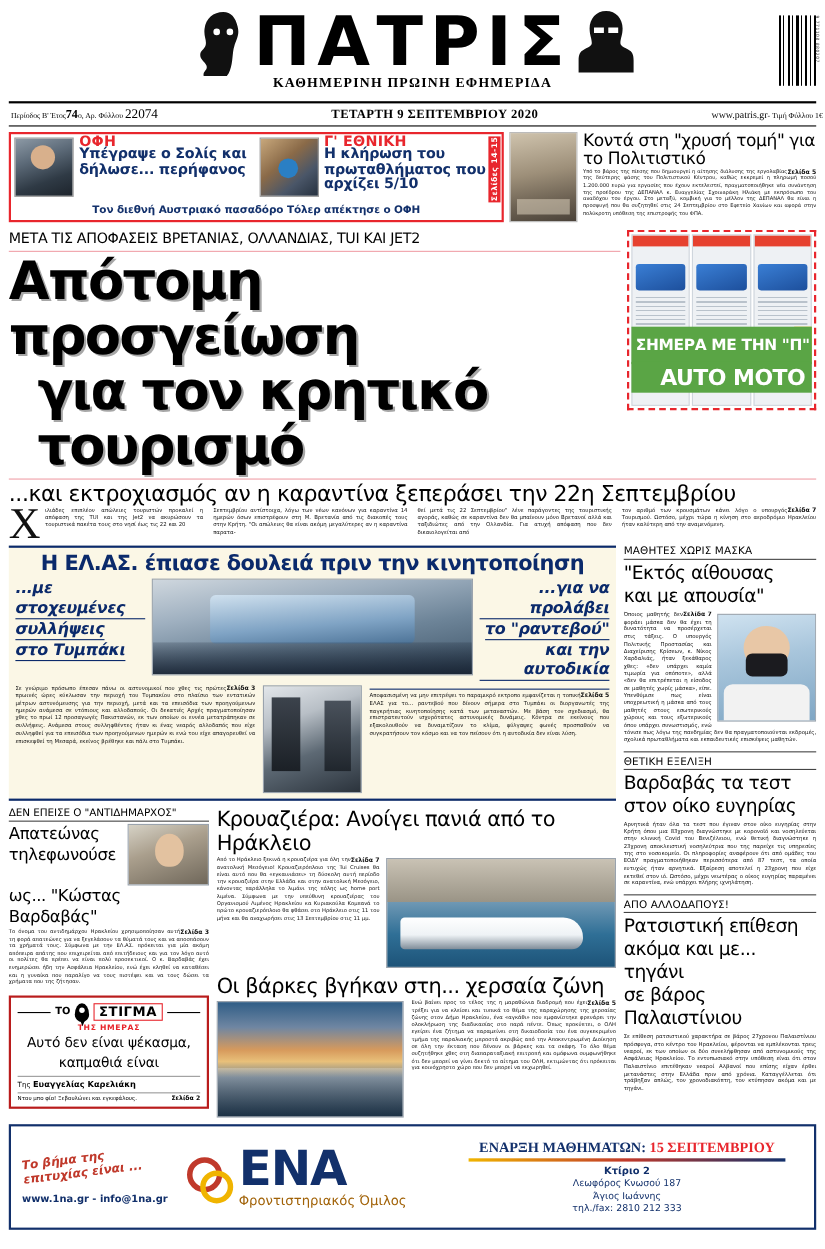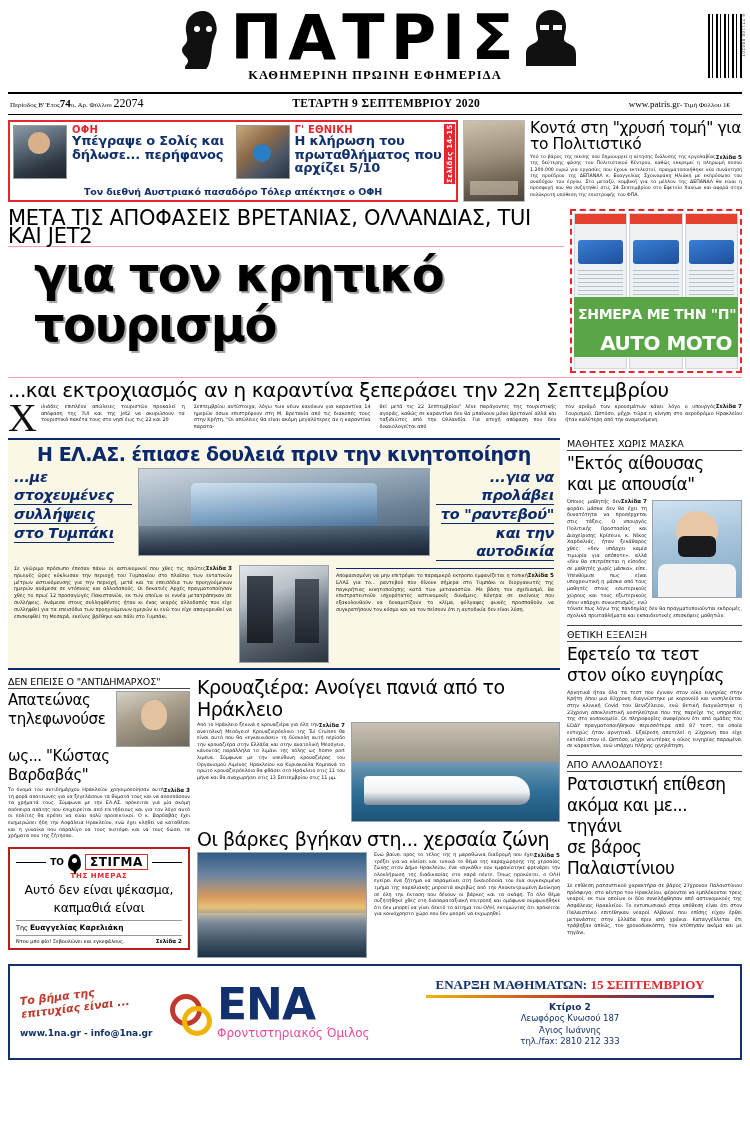--- a/index.html
+++ b/index.html
@@ -11,55 +11,55 @@
   .logo-wrap{position:absolute;left:0;right:0;top:6px;text-align:center;}
   .logo-title{font-family:"DejaVu Sans","Liberation Sans",sans-serif;font-weight:bold;font-size:62px;letter-spacing:6px;line-height:64px;display:inline-block;vertical-align:middle;}
   .logo-sub{font-family:"Liberation Serif","DejaVu Serif",serif;font-weight:bold;font-size:12.5px;letter-spacing:1.1px;margin-top:-2px;}
   .face{display:inline-block;vertical-align:middle;width:52px;height:62px;}
   .barcode{position:absolute;right:8px;top:14px;width:34px;height:64px;
     background:repeating-linear-gradient(90deg,#000 0 2px,#fff 2px 4px,#000 4px 5px,#fff 5px 8px);}
   .barcode-txt{position:absolute;right:4px;top:14px;font-size:4px;writing-mode:vertical-rl;color:#444;letter-spacing:.5px;}
 
   .rule-thick{border-top:2px solid #000;margin:0 8px;}
   .rule-thin{border-top:1px solid #000;margin:0 8px;}
-  .infobar{display:flex;align-items:baseline;justify-content:space-between;padding:2px 20px 3px 10px;}
+  .infobar{display:flex;align-items:baseline;justify-content:space-between;padding:2px 2px 3px 10px;}
   .infobar .left{font-family:"Liberation Serif","DejaVu Serif",serif;font-size:7px;}
   .infobar .left b{font-size:11px;}
   .infobar .left .issue{font-size:12px;}
   .infobar .mid{font-family:"Liberation Serif","DejaVu Serif",serif;font-weight:bold;font-size:11.5px;letter-spacing:.4px;}
   .infobar .right{font-family:"Liberation Serif","DejaVu Serif",serif;font-size:9px;}
   .infobar .right .sm{font-size:7px;}
 
   
   .topstrip{display:flex;gap:5px;margin:5px 8px 0 8px;height:82px;}
   .sportbox{position:relative;flex:0 0 450px;border:2px solid #e8262d;background:#fff;padding:3px;box-sizing:border-box;display:flex;flex-direction:column;}
   .sportrow{display:flex;gap:5px;flex:1;}
   .sp-img{width:52px;height:52px;flex:0 0 52px;border:1px solid #999;overflow:hidden;position:relative;}
   .sp-img.a{background:linear-gradient(160deg,#8d9aa6 0%,#5d6b79 35%,#2f3a45 70%,#1d242c 100%);}
   .sp-img.a:after{content:"";position:absolute;left:14px;top:6px;width:22px;height:22px;border-radius:50%;background:#d8b08c;}
   .sp-img.b{background:linear-gradient(140deg,#c8a87c 0%,#8a6a48 40%,#4a5668 70%,#26313f 100%);}
   .sp-img.b:after{content:"";position:absolute;left:16px;top:18px;width:18px;height:18px;border-radius:50%;background:#2a7fc4;}
   .sp-txt{flex:1;min-width:0;}
-  .sp-kicker{font-size:10px;font-weight:bold;color:#e8262d;letter-spacing:.2px;line-height:9px;}
+  .sp-kicker{font-size:13px;font-weight:bold;color:#e8262d;letter-spacing:.2px;line-height:9px;}
   .sp-head{font-size:13px;font-weight:bold;color:#12306b;line-height:13.5px;letter-spacing:-.2px;}
   .sp-foot{font-size:9.5px;font-weight:bold;color:#12306b;text-align:center;letter-spacing:-.1px;margin-top:1px;}
   .pagetab{position:absolute;right:1px;top:2px;bottom:16px;width:11px;background:#e8262d;color:#fff;font-size:7px;font-weight:bold;writing-mode:vertical-rl;transform:rotate(180deg);display:flex;align-items:center;justify-content:center;letter-spacing:.4px;}
 
   .culturebox{flex:1;display:flex;gap:5px;}
   .cb-img{flex:0 0 60px;border:1px solid #bbb;background:linear-gradient(170deg,#cfc3ad 0%,#9d8f79 45%,#6d6253 75%,#4a4239 100%);position:relative;}
   .cb-img:after{content:"";position:absolute;left:6px;bottom:6px;right:6px;height:14px;background:rgba(220,210,190,.55);}
   .cb-txt{flex:1;min-width:0;}
   .cb-head{font-size:15.5px;font-weight:normal;line-height:16px;letter-spacing:-.4px;}
   .cb-body{font-size:4.7px;line-height:6.3px;text-align:justify;color:#111;margin-top:2px;}
   .cb-body b{font-size:5.6px;}
 
   
   .leadwrap{display:flex;gap:6px;margin:7px 8px 0 8px;}
   .leadmain{flex:1;min-width:0;}
-  .kicker-lead{font-size:21px;letter-spacing:-.3px;line-height:18px;padding-bottom:1px;}
+  .kicker-lead{font-size:13px;letter-spacing:-.3px;line-height:18px;padding-bottom:1px;}
   .kicker-rule{border-bottom:1.5px solid #f0a0a8;margin-bottom:2px;}
   .bighead{font-weight:bold;font-size:48px;line-height:50px;letter-spacing:-1.6px;
     text-shadow:2px 2px 0 rgba(0,0,0,.35);margin:0;}
   .bighead.l2{margin-left:26px;}
   .leadad{flex:0 0 172px;border:2px dashed #e8262d;padding:2px;box-sizing:border-box;height:164px;position:relative;overflow:hidden;background:#fff;}
   .ad-pages{position:absolute;inset:2px;display:grid;grid-template-columns:1fr 1fr 1fr;gap:2px;}
   .ad-pg{background:#eef1f4;border:1px solid #cfd6dd;position:relative;overflow:hidden;}
   .ad-pg .hdr{height:10px;background:#e6412f;}
   .ad-pg .car{position:absolute;left:3px;right:3px;top:26px;height:24px;background:linear-gradient(160deg,#3a7fd5,#1d4f9c);border-radius:3px;}
   .ad-pg .lines{position:absolute;left:3px;right:3px;top:56px;height:46px;background:repeating-linear-gradient(180deg,#b9c2cb 0 1px,transparent 1px 4px);}
@@ -158,21 +158,21 @@
   .botad{margin:6px 8px 0 8px;border:2px solid #12306b;height:92px;display:flex;align-items:center;background:#fff;position:relative;}
   .ba-left{flex:0 0 150px;padding-left:10px;}
   .ba-slogan{color:#c0392b;font-style:italic;font-weight:bold;font-size:11px;line-height:13px;transform:rotate(-7deg);}
   .ba-url{color:#12306b;font-weight:bold;font-size:9px;margin-top:16px;}
   .ba-logo{flex:0 0 230px;display:flex;align-items:center;gap:3px;}
   .rings{position:relative;width:44px;height:40px;}
   .ring{position:absolute;border-radius:50%;}
   .ring.r1{left:0;top:2px;width:22px;height:22px;border:5px solid #c0392b;}
   .ring.r2{left:12px;top:14px;width:20px;height:20px;border:5px solid #f0b400;}
   .ena{font-weight:bold;font-size:44px;color:#12306b;letter-spacing:-1px;line-height:42px;}
-  .ena-sub{font-size:12px;color:#ec4899;}
+  .ena-sub{font-size:12px;color:#a16207;}
   .ba-right{flex:1;text-align:center;}
   .ba-start{font-weight:bold;font-size:13px;color:#12306b;font-family:Liberation Serif, serif;}
   .ba-start .d{color:#e8262d;}
   .ba-startrule{height:3px;background:linear-gradient(90deg,#f0b400,#c0392b,#12306b);margin:2px 26px 4px 26px;}
   .ba-blds{display:flex;justify-content:space-around;}
   .ba-bld{font-size:8.5px;color:#12306b;line-height:11.5px;}
   .ba-bld b{font-size:9px;}
 </style>
 </head>
 <body>
@@ -242,20 +242,21 @@
           <span>Υπό το βάρος της πίεσης που δημιουργεί η αίτησης διάλυσης της εργολαβίας της δεύτερης φάσης του Πολιτιστικού Κέντρου, καθώς εκκρεμεί η πληρωμή ποσού 1.200.000 ευρώ για εργασίες που έχουν εκτελεστεί, πραγματοποιήθηκε νέα συνάντηση της προέδρου της ΔΕΠΑΝΑΛ κ. Ευαγγελίας Σχοινaράκη Ηλιάκη με εκπρόσωπο του αναδόχου του έργου. Στο μεταξύ, κομβική για το μέλλον της ΔΕΠΑΝΑΛ θα είναι η προσφυγή που θα συζητηθεί στις 24 Σεπτεμβρίου στο Εφετείο Χανίων και αφορά στην πολύκροτη υπόθεση της επιστροφής του ΦΠΑ.</span>
         </div>
       </div>
     </div>
   </div>
 
   <div class="leadwrap">
     <div class="leadmain">
       <div class="kicker-lead">ΜΕΤΑ ΤΙΣ ΑΠΟΦΑΣΕΙΣ ΒΡΕΤΑΝΙΑΣ, ΟΛΛΑΝΔΙΑΣ, TUI ΚΑΙ JET2</div>
       <div class="kicker-rule"></div>
+      <div class="bighead">Απότομη προσγείωση</div>
       <div class="bighead l2">για τον κρητικό τουρισμό</div>
     </div>
     <div class="leadad">
       <div class="ad-pages">
         <div class="ad-pg">
             <div class="hdr"></div>
             <div class="car"></div>
             <div class="lines"></div>
           </div>
         <div class="ad-pg">
@@ -406,21 +407,21 @@
             <div class="body"></div>
             <div class="head"></div>
             <div class="mask"></div>
           </div>
         <b class="pgref">Σελίδα 7</b>
         <span>Όποιος μαθητής δεν φοράει μάσκα δεν θα έχει τη δυνατότητα να προσέρχεται στις τάξεις. Ο υπουργός Πολιτικής Προστασίας και Διαχείρισης Κρίσεων, κ. Νίκος Χαρδαλιάς, ήταν ξεκάθαρος χθες: «δεν υπάρχει καμία τιμωρία για οπόποτε», αλλά «δεν θα επιτρέπεται η είσοδος σε μαθητές χωρίς μάσκα», είπε. Υπενθύμισε πως είναι υποχρεωτική η μάσκα από τους μαθητές στους εσωτερικούς χώρους και τους εξωτερικούς όπου υπάρχει συνωστισμός, ενώ τόνισε πως λόγω της πανδημίας δεν θα πραγματοποιούνται εκδρομές, σχολικά πρωταθλήματα και εκπαιδευτικές επισκέψεις μαθητών.</span>
       </div>
 
       <div class="rc-sep"></div>
       <div class="rc-kicker">ΘΕΤΙΚΗ ΕΞΕΛΙΞΗ</div>
-      <div class="rc-head">Εφετείο τα τεστ</div>
+      <div class="rc-head">Βαρδαβάς τα τεστ</div>
       <div class="rc-head">στον οίκο ευγηρίας</div>
       <div class="rc-body">Αρνητικά ήταν όλα τα τεστ που έγιναν στον οίκο ευγηρίας στην Κρήτη όπου μια 83χρονη διαγνώστηκε με κορονοϊό και νοσηλεύεται στην κλινική Covid του Βενιζέλειου, ενώ θετική διαγνώστηκε η 23χρονη αποκλειστική νοσηλεύτρια που της παρείχε τις υπηρεσίες της στο νοσοκομείο. Οι πληροφορίες αναφέρουν ότι από ομάδες του ΕΟΔΥ πραγματοποιήθηκαν περισσότερα από 87 τεστ, τα οποία ευτυχώς ήταν αρνητικά. Εξαίρεση αποτελεί η 23χρονη που είχε εκτεθεί στον ιό. Ωστόσο, μέχρι νεωτέρας ο οίκος ευγηρίας παραμένει σε καραντίνα, ενώ υπάρχει πλήρης ιχνηλάτηση.</div>
 
       <div class="rc-sep"></div>
       <div class="rc-kicker">ΑΠΟ ΑΛΛΟΔΑΠΟΥΣ!</div>
       <div class="rc-head">Ρατσιστική επίθεση</div>
       <div class="rc-head">ακόμα και με... τηγάνι</div>
       <div class="rc-head">σε βάρος Παλαιστίνιου</div>
       <div class="rc-body">Σε επίθεση ρατσιστικού χαρακτήρα σε βάρος 27χρονου Παλαιστίνιου πρόσφυγα, στο κέντρο του Ηρακλείου, φέρονται να εμπλέκονται τρεις νεαροί, εκ των οποίων οι δύο συνελήφθησαν από αστυνομικούς της Ασφάλειας Ηρακλείου. Το εντυπωσιακό στην υπόθεση είναι ότι στον Παλαιστίνιο επιτέθηκαν νεαροί Αλβανοί που επίσης είχαν έρθει μετανάστες στην Ελλάδα πριν από χρόνια. Καταγγέλλεται ότι τράβηξαν απλώς, τον χρονοδιακόπτη, τον κτύπησαν ακόμα και με τηγάνι.</div>
     </div>

